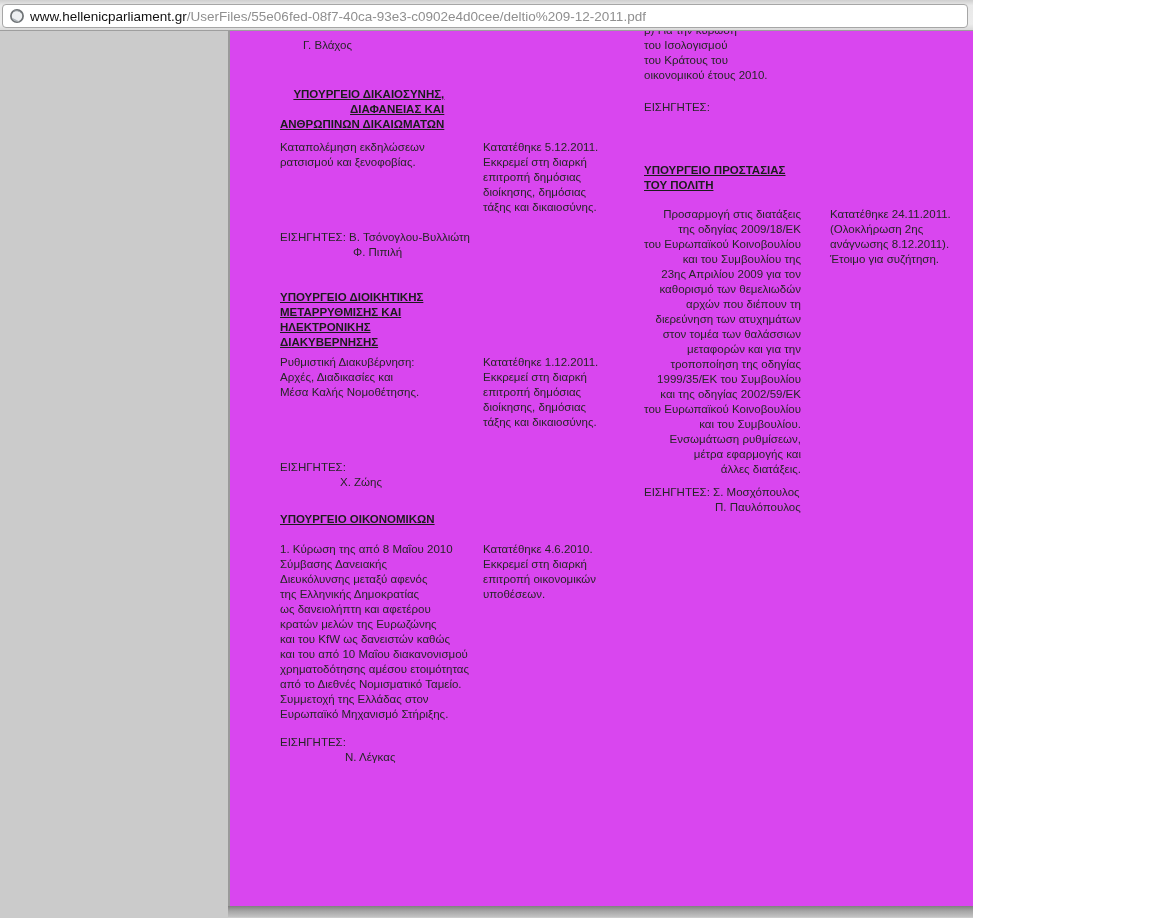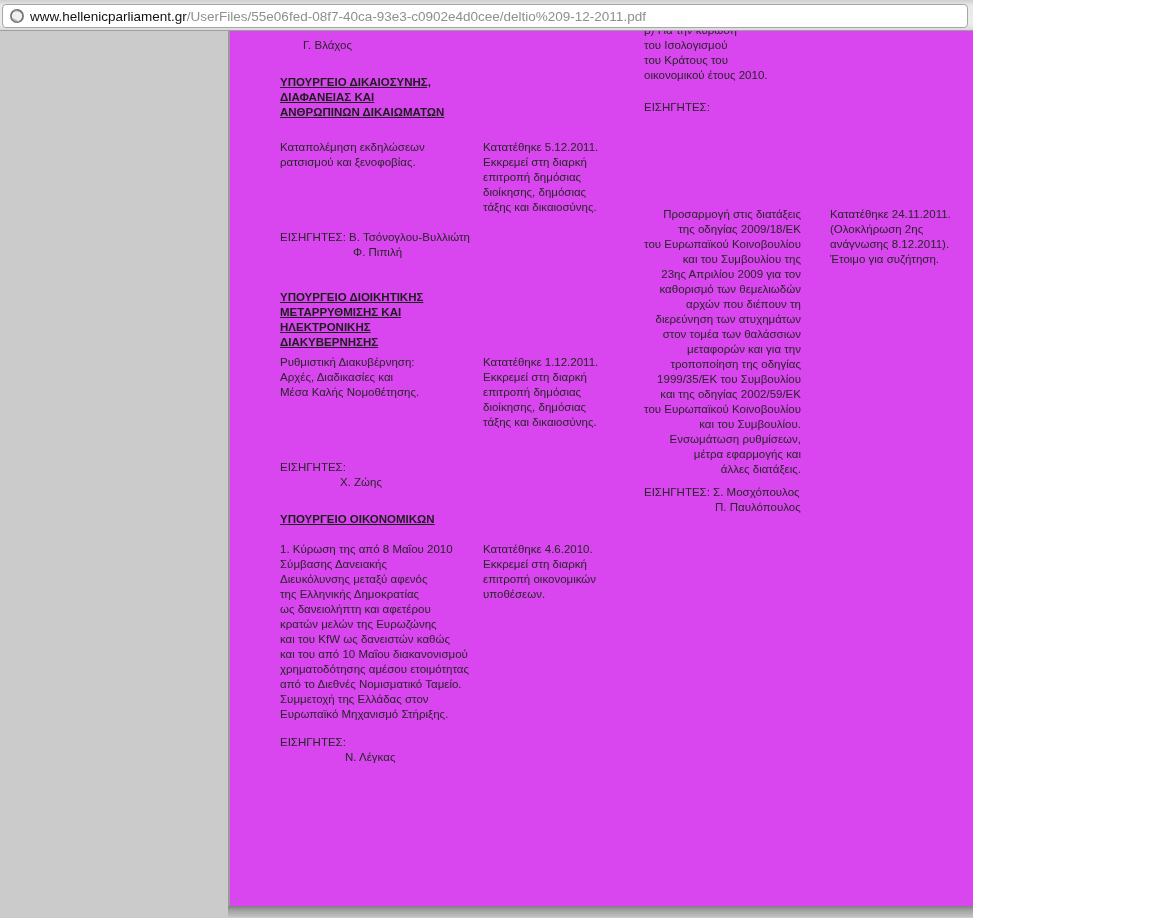--- a/index.html
+++ b/index.html
@@ -48,21 +48,21 @@
       </svg>
       <span class="urltext"><span class="host">www.hellenicparliament.gr</span><span class="path">/UserFiles/55e06fed-08f7-40ca-93e3-c0902e4d0cee/deltio%209-12-2011.pdf</span></span>
     </div>
   </div>
 
   <div class="pdf-area">
     <div class="page">
 
       <div class="tb" style="left:73px; top:7px;">Γ. Βλάχος</div>
 
-      <div class="tb ministry" style="left:50px; top:44px;">ΥΠΟΥΡΓΕΙΟ ΔΙΚΑΙΟΣΥΝΗΣ,
+      <div class="tb ministry" style="left:50px; top:56px;text-align:right;">ΥΠΟΥΡΓΕΙΟ ΔΙΚΑΙΟΣΥΝΗΣ,
 ΔΙΑΦΑΝΕΙΑΣ ΚΑΙ
 ΑΝΘΡΩΠΙΝΩΝ ΔΙΚΑΙΩΜΑΤΩΝ</div>
       <div class="tb" style="left:50px; top:109px;">Καταπολέμηση εκδηλώσεων
 ρατσισμού και ξενοφοβίας.</div>
       <div class="tb" style="left:253px; top:109px;">Κατατέθηκε 5.12.2011.
 Εκκρεμεί στη διαρκή
 επιτροπή δημόσιας
 διοίκησης, δημόσιας
 τάξης και δικαιοσύνης.</div>
       <div class="tb" style="left:50px; top:199px;">ΕΙΣΗΓΗΤΕΣ: Β. Τσόνογλου-Βυλλιώτη</div>
@@ -102,20 +102,22 @@
 υποθέσεων.</div>
       <div class="tb" style="left:50px; top:704px;">ΕΙΣΗΓΗΤΕΣ:</div>
       <div class="tb" style="left:115px; top:719px;">Ν. Λέγκας</div>
 
       <div class="tb" style="left:414px; top:-8px;">β) Για την κύρωση
 του Ισολογισμού
 του Κράτους του
 οικονομικού έτους 2010.</div>
       <div class="tb" style="left:414px; top:69px;">ΕΙΣΗΓΗΤΕΣ:</div>
 
+      <div class="tb ministry" style="left:414px; top:132px;">ΥΠΟΥΡΓΕΙΟ ΠΡΟΣΤΑΣΙΑΣ
+ΤΟΥ ΠΟΛΙΤΗ</div>
       <div class="tb" style="left:414px; top:176px;text-align:right;">Προσαρμογή στις διατάξεις
 της οδηγίας 2009/18/ΕΚ
 του Ευρωπαϊκού Κοινοβουλίου
 και του Συμβουλίου της
 23ης Απριλίου 2009 για τον
 καθορισμό των θεμελιωδών
 αρχών που διέπουν τη
 διερεύνηση των ατυχημάτων
 στον τομέα των θαλάσσιων
 μεταφορών και για την

